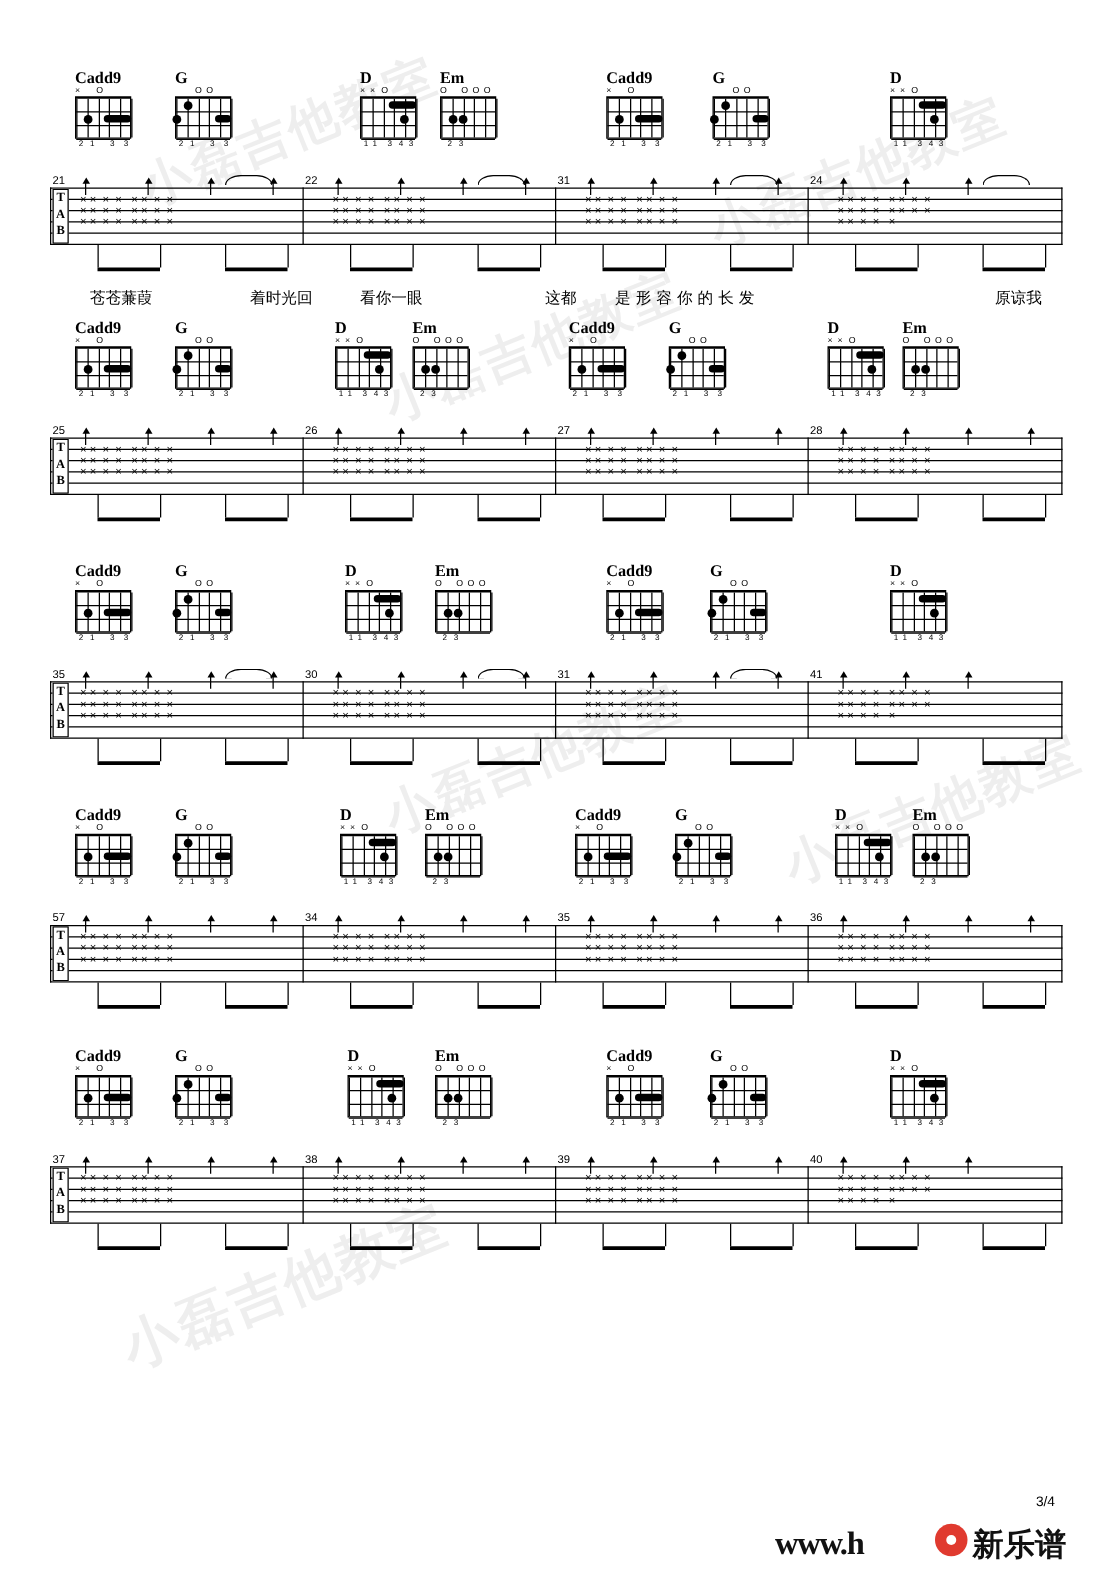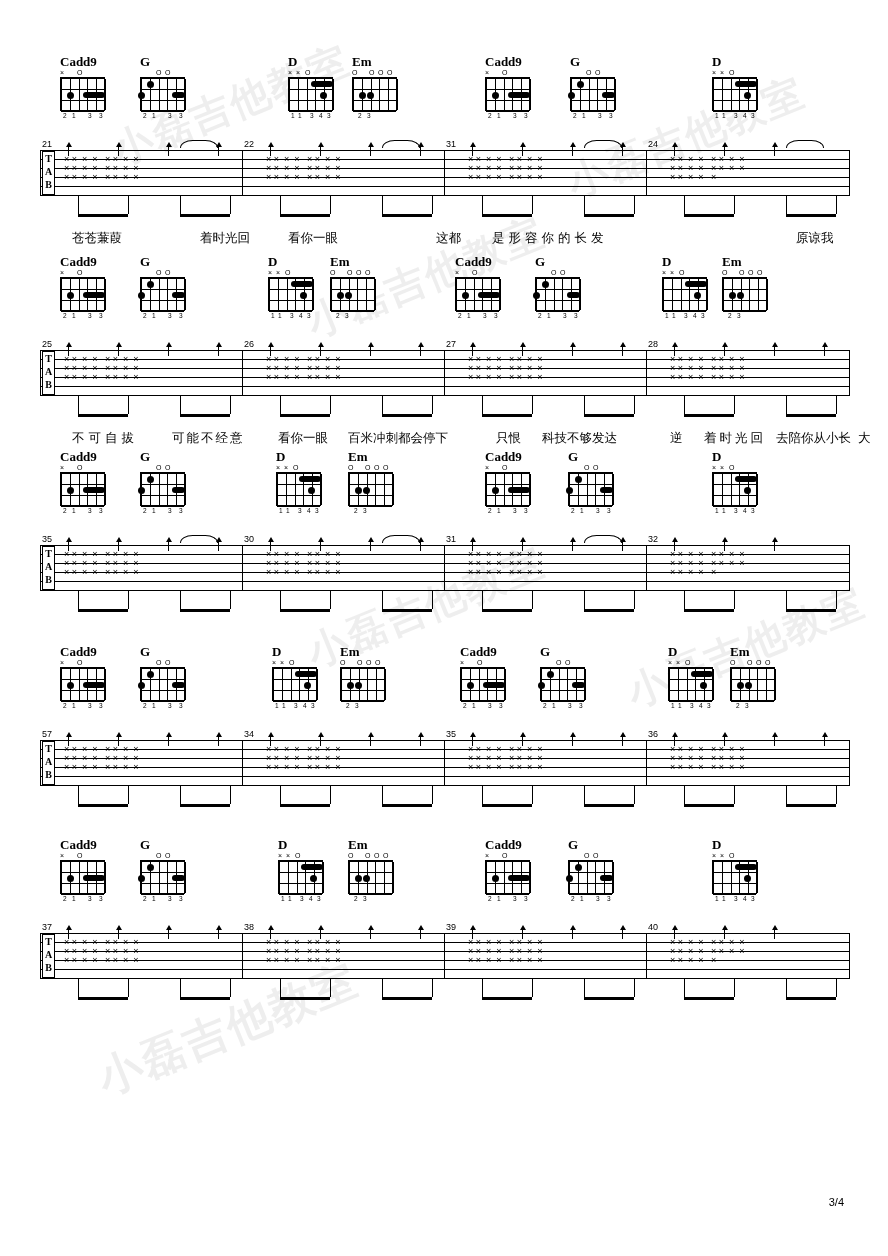--- a/index.html
+++ b/index.html
@@ -738,32 +738,20 @@
         <div class="beam" style="left:544px;top:18px;width:50px;"></div>
         <div class="stem" style="left:594px;top:0;height:18px;"></div>
       <div class="stem" style="left:644px;top:0;height:18px;"></div>
         <div class="beam" style="left:644px;top:18px;width:50px;"></div>
         <div class="stem" style="left:694px;top:0;height:18px;"></div>
       <div class="stem" style="left:746px;top:0;height:18px;"></div>
         <div class="beam" style="left:746px;top:18px;width:50px;"></div>
         <div class="stem" style="left:796px;top:0;height:18px;"></div>
     </div>
 
-    <div class="lyrics" style="top:175px;">
-      <div class="lyr" style="left:72px;letter-spacing:4px;">不可自拔</div>
-      <div class="lyr" style="left:172px;letter-spacing:2px;">可能不经意</div>
-      <div class="lyr" style="left:278px;">看你一眼</div>
-      <div class="lyr" style="left:348px;">百米冲刺都会停下</div>
-      <div class="lyr" style="left:496px;">只恨</div>
-      <div class="lyr" style="left:542px;">科技不够发达</div>
-      <div class="lyr" style="left:670px;">逆</div>
-      <div class="lyr" style="left:704px;letter-spacing:3px;">着时光回</div>
-      <div class="lyr" style="left:776px;">去陪你从小长</div>
-      <div class="lyr" style="left:858px;">大</div>
-    </div>
   </div>
 
   <div class="system" style="top:450px;height:200px;">
     <div class="chordrow">
       <div class="chord" style="left:60px;top:0;">
         <div class="cname">Cadd9</div>
         <div class="marks">
             <span style="left:0;">×</span>
             <span style="left:17px;">O</span>
           </div>
@@ -962,21 +950,21 @@
         <div class="bl" style="left:0;"></div>
           <div class="bl" style="left:202px;"></div>
           <div class="bl" style="left:404px;"></div>
         <div class="bl" style="left:606px;"></div>
           <div class="bl" style="left:809px;"></div>
         <div class="tabclef">T<br>A<br>B</div>
       </div>
       <div class="measnum" style="left:2px;top:-11px;">35</div>
       <div class="measnum" style="left:204px;top:-11px;">30</div>
       <div class="measnum" style="left:406px;top:-11px;">31</div>
-      <div class="measnum" style="left:608px;top:-11px;">32</div>
+      <div class="measnum" style="left:608px;top:-11px;">41</div>
 
       <div class="xnote" style="left:24px;top:5px;">× × &nbsp;×&nbsp; × &nbsp; × × &nbsp;×&nbsp; ×</div>
       <div class="xnote" style="left:24px;top:14px;">× × &nbsp;×&nbsp; × &nbsp; × × &nbsp;×&nbsp; ×</div>
       <div class="xnote" style="left:24px;top:23px;">× × &nbsp;×&nbsp; × &nbsp; × × &nbsp;×&nbsp; ×</div>
       <div class="xnote" style="left:226px;top:5px;">× × &nbsp;×&nbsp; × &nbsp; × × &nbsp;×&nbsp; ×</div>
       <div class="xnote" style="left:226px;top:14px;">× × &nbsp;×&nbsp; × &nbsp; × × &nbsp;×&nbsp; ×</div>
       <div class="xnote" style="left:226px;top:23px;">× × &nbsp;×&nbsp; × &nbsp; × × &nbsp;×&nbsp; ×</div>
       <div class="xnote" style="left:428px;top:5px;">× × &nbsp;×&nbsp; × &nbsp; × × &nbsp;×&nbsp; ×</div>
       <div class="xnote" style="left:428px;top:14px;">× × &nbsp;×&nbsp; × &nbsp; × × &nbsp;×&nbsp; ×</div>
       <div class="xnote" style="left:428px;top:23px;">× × &nbsp;×&nbsp; × &nbsp; × × &nbsp;×&nbsp; ×</div>
@@ -1641,14 +1629,19 @@
       <div class="stem" style="left:644px;top:0;height:18px;"></div>
         <div class="beam" style="left:644px;top:18px;width:50px;"></div>
         <div class="stem" style="left:694px;top:0;height:18px;"></div>
       <div class="stem" style="left:746px;top:0;height:18px;"></div>
         <div class="beam" style="left:746px;top:18px;width:50px;"></div>
         <div class="stem" style="left:796px;top:0;height:18px;"></div>
     </div>
   </div>
 
   <div class="pageno">3/4</div>
+  <div class="brand" style="width:250px;">
+    <div class="brandtxt">www.h</div>
+    <div class="brandlogo"></div>
+    <div class="brandcn">新乐谱</div>
+  </div>
 
 </div>
 
 </body></html>

